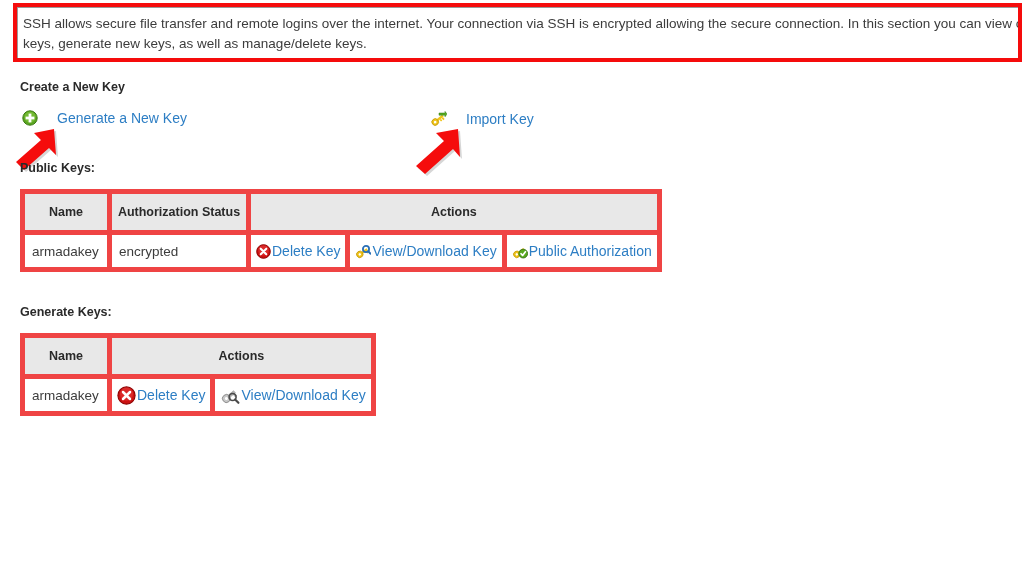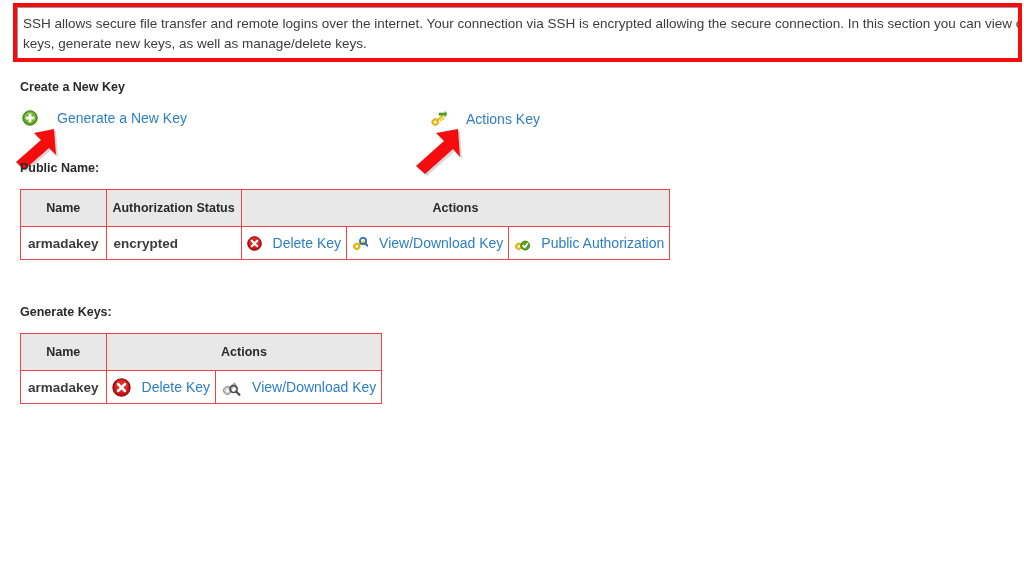--- a/index.html
+++ b/index.html
@@ -95,21 +95,21 @@
 
   
   table.keys {
     position: absolute;
     border-collapse: collapse;
     background: #ffffff;
     font-size: 13.5px;
   }
   table.keys th,
   table.keys td {
-    border: 1px solid #ef4444;
+    border: 5px solid #ef4444;
     padding: 0;
     color: #3c3c3c;
     font-weight: normal;
     text-align: left;
     vertical-align: middle;
   }
   table.keys th {
     background: #e8e8e8;
     font-weight: bold;
     text-align: center;
@@ -117,35 +117,35 @@
     color: #2a2a2a;
     height: 36px;
   }
   table.keys td {
     height: 32px;
   }
   .cell-pad { padding: 0 7px; }
   .cell-link {
     display: flex;
     align-items: center;
-    gap: 11px;
+    gap: 1px;
     padding: 0 5px;
     white-space: nowrap;
   }
 
   #public-table  { left: 20px; top: 189px; }
   #private-table { left: 20px; top: 333px; }
 
   #public-table .col-name   { width: 82px; }
   #public-table .col-status { width: 134px; }
 
   #private-table .col-name    { width: 82px; }
   #private-table .col-actions { width: 258px; }
 
-  .nowrap { white-space: nowrap; font-weight: bold; }
+  .nowrap { white-space: nowrap; }
 </style>
 </head>
 <body>
 
 <div class="intro-wrap">
   <div class="intro-inner">
     <div class="intro-text">SSH allows secure file transfer and remote logins over the internet. Your connection via SSH is encrypted allowing the secure connection. In this section you can view current keys, generate new keys, as well as manage/delete keys.</div>
   </div>
 </div>
 
@@ -169,42 +169,42 @@
       <g transform="rotate(-40 8.5 8)">
         <rect x="3" y="7" width="11" height="2.4" fill="#f0c419"></rect>
         <rect x="11.4" y="9.4" width="1.7" height="2.6" fill="#f0c419"></rect>
         <rect x="8.8" y="9.4" width="1.6" height="2.2" fill="#f0c419"></rect>
         <circle cx="4" cy="8.2" r="3.3" fill="#f0c419" stroke="#c49a0c" stroke-width="0.8"></circle>
         <circle cx="4" cy="8.2" r="1.3" fill="#ffffff"></circle>
       </g>
       <path d="M9 2 L15 2 L15 0.4 L17 3.1 L15 5.8 L15 4.2 L9 4.2 Z" fill="#55aa22" stroke="#357a12" stroke-width="0.5"></path>
     </svg>
   </span>
-  <span class="link">Actions Key</span>
+  <span class="link">Import Key</span>
 </div>
 
 <div class="arrow" id="arrow-generate">
   <svg width="48" height="46" viewBox="0 0 48 46">
     <g transform="translate(2,3)">
       <path d="M40 0 L20 4 L27 11 L2 33 L10 41 L35 19 L42 26 Z" fill="#8a8a8a" opacity="0.35" transform="translate(2,2)"></path>
       <path d="M40 0 L20 4 L27 11 L2 33 L10 41 L35 19 L42 26 Z" fill="#f50c0c"></path>
     </g>
   </svg>
 </div>
 
 <div class="arrow" id="arrow-import">
   <svg width="52" height="50" viewBox="0 0 52 50">
     <g transform="translate(2,3)">
       <path d="M44 0 L22 4 L30 12 L2 37 L11 45 L39 20 L46 28 Z" fill="#8a8a8a" opacity="0.35" transform="translate(2,2)"></path>
       <path d="M44 0 L22 4 L30 12 L2 37 L11 45 L39 20 L46 28 Z" fill="#f50c0c"></path>
     </g>
   </svg>
 </div>
 
-<div class="heading" id="public-heading">Public Name:</div>
+<div class="heading" id="public-heading">Public Keys:</div>
 
 <table class="keys" id="public-table">
   <thead>
     <tr>
       <th class="col-name">Name</th>
       <th class="col-status">Authorization Status</th>
       <th colspan="3">Actions</th>
     </tr>
   </thead>
   <tbody>

